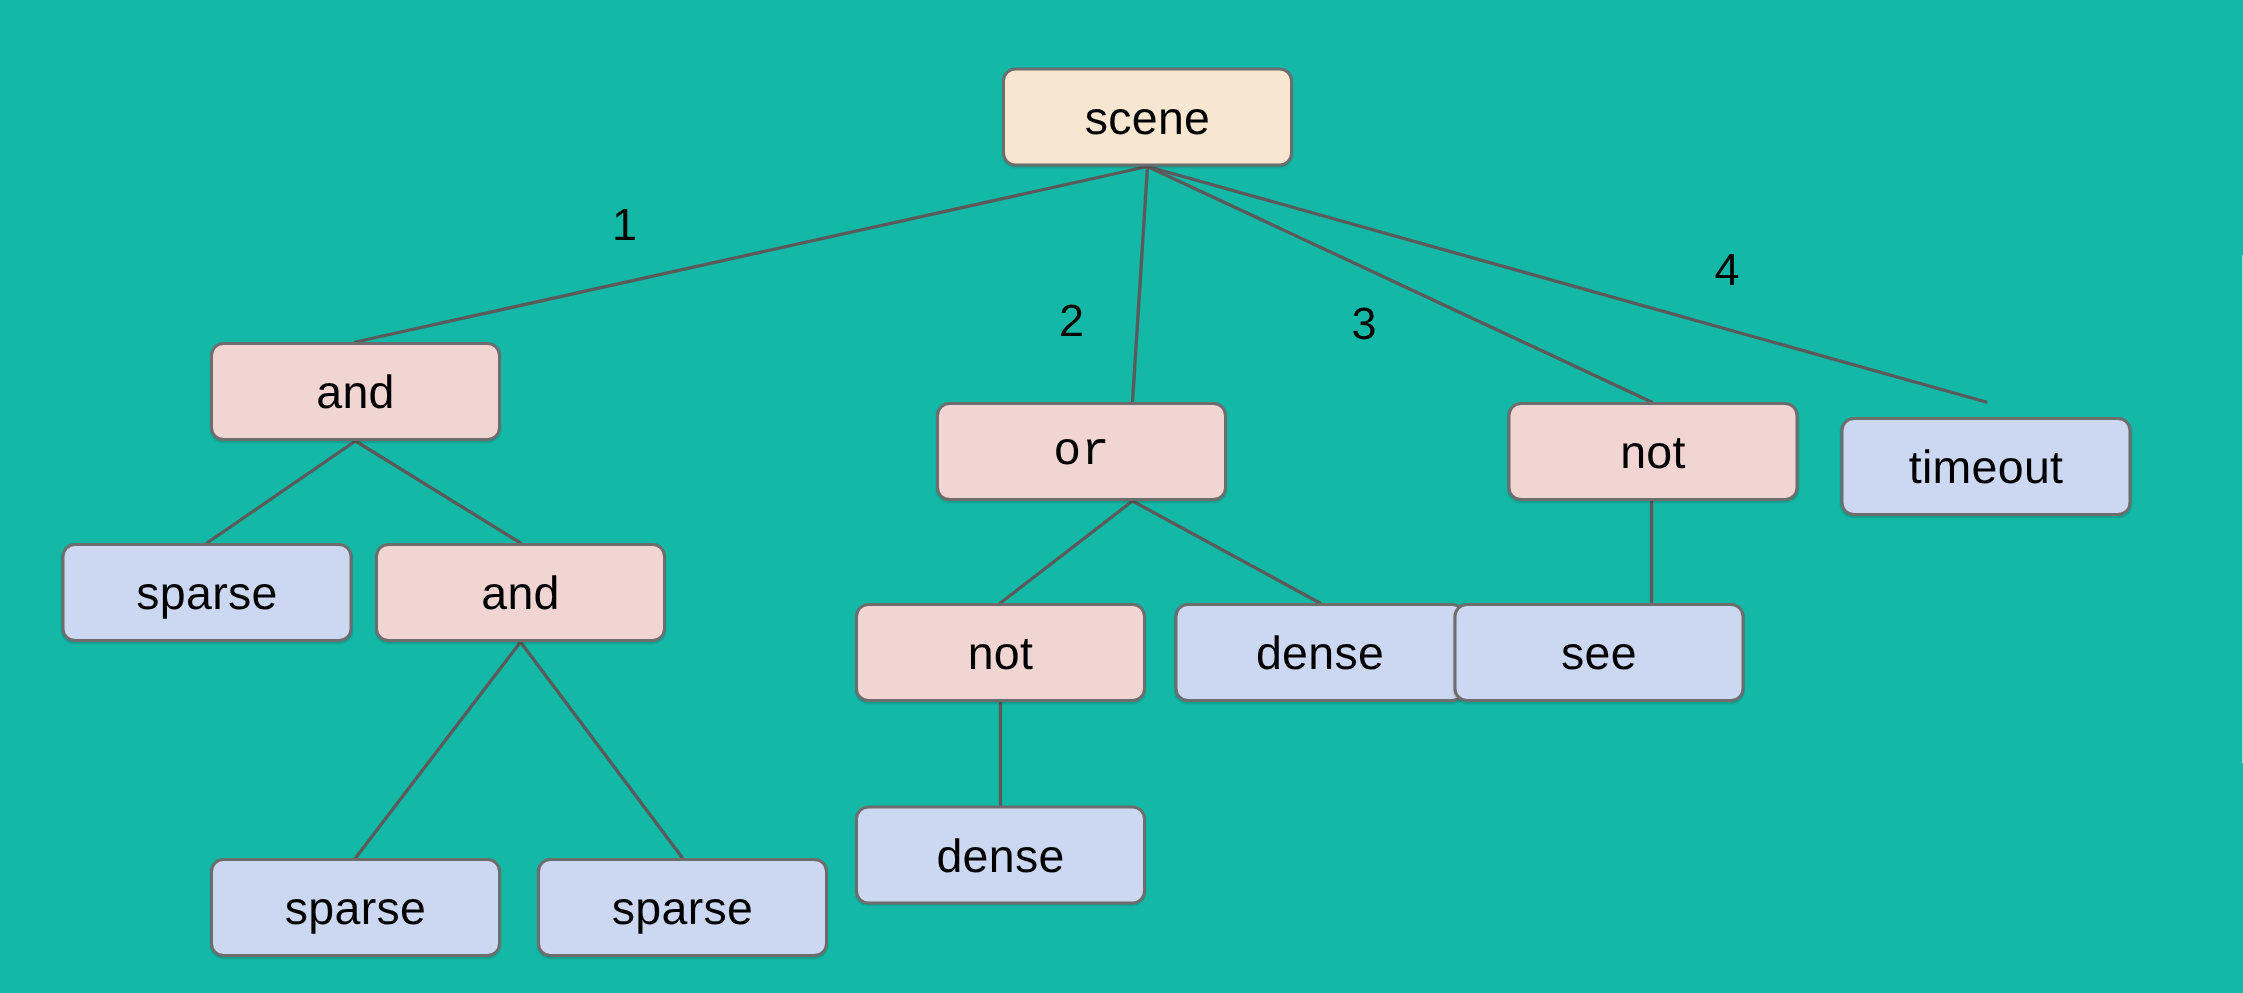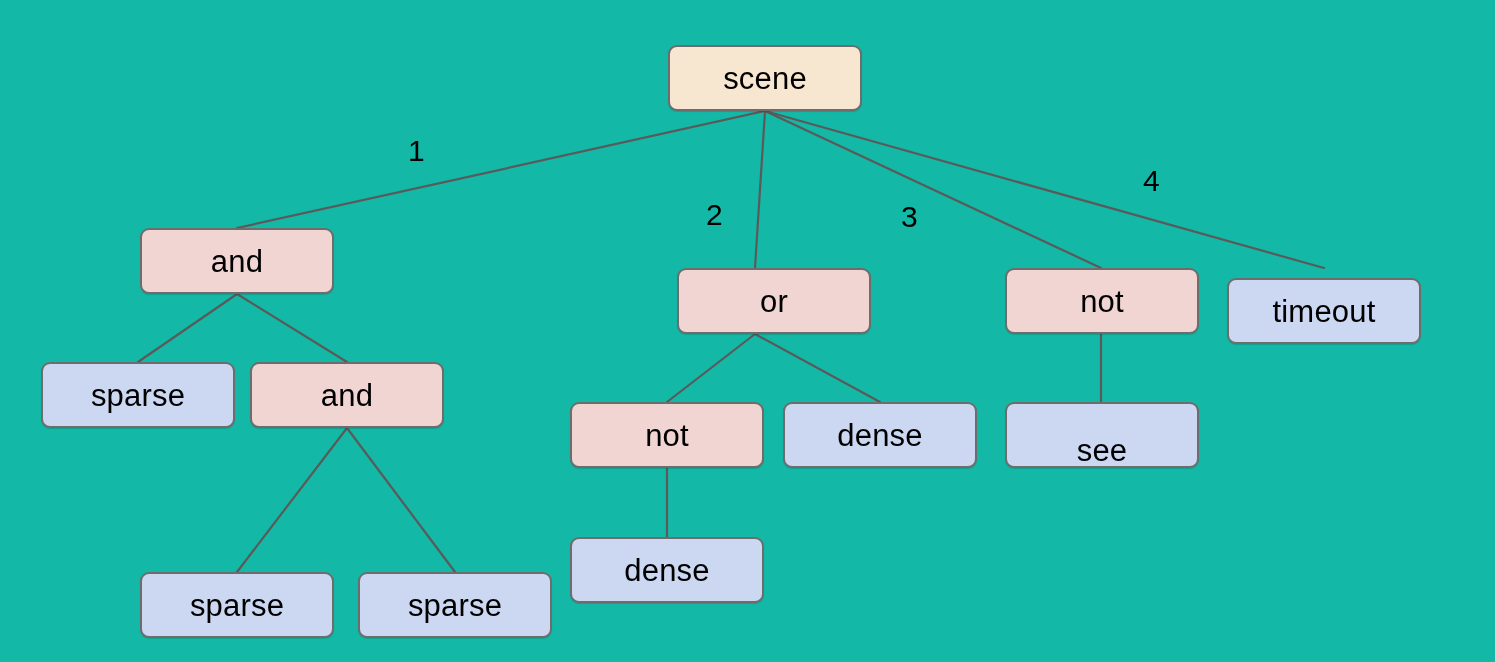--- a/index.html
+++ b/index.html
@@ -83,36 +83,36 @@
       </div>
       <div class="node op" style="left: 250px; top: 362px; width: 194px; height: 66px;">
         <span>and</span>
       </div>
       <div class="node leaf" style="left: 140px; top: 572px; width: 194px; height: 66px;">
         <span>sparse</span>
       </div>
       <div class="node leaf" style="left: 358px; top: 572px; width: 194px; height: 66px;">
         <span>sparse</span>
       </div>
-      <div class="node op" style="left: 677px; top: 268px; width: 194px; height: 66px;">
+      <div class="node op" style="left: 624px; top: 268px; width: 194px; height: 66px; font-family: Liberation Mono, monospace;">
         <span>or</span>
       </div>
       <div class="node op" style="left: 570px; top: 402px; width: 194px; height: 66px;">
         <span>not</span>
       </div>
       <div class="node leaf" style="left: 783px; top: 402px; width: 194px; height: 66px;">
         <span>dense</span>
       </div>
       <div class="node leaf" style="left: 570px; top: 537px; width: 194px; height: 66px;">
         <span>dense</span>
       </div>
       <div class="node op" style="left: 1005px; top: 268px; width: 194px; height: 66px;">
         <span>not</span>
       </div>
-      <div class="node leaf" style="left: 1005px; top: 402px; width: 194px; height: 66px; align-items: flex-end;">
+      <div class="node leaf" style="left: 969px; top: 402px; width: 194px; height: 66px;">
         <span>see</span>
       </div>
       <div class="node leaf" style="left: 1227px; top: 278px; width: 194px; height: 66px;">
         <span>timeout</span>
       </div>
     </div>
   <div id="label-layer">
       <div class="edge-label" style="left: 408px; top: 136px;">1</div>
       <div class="edge-label" style="left: 706px; top: 200px;">2</div>
       <div class="edge-label" style="left: 901px; top: 202px;">3</div>

